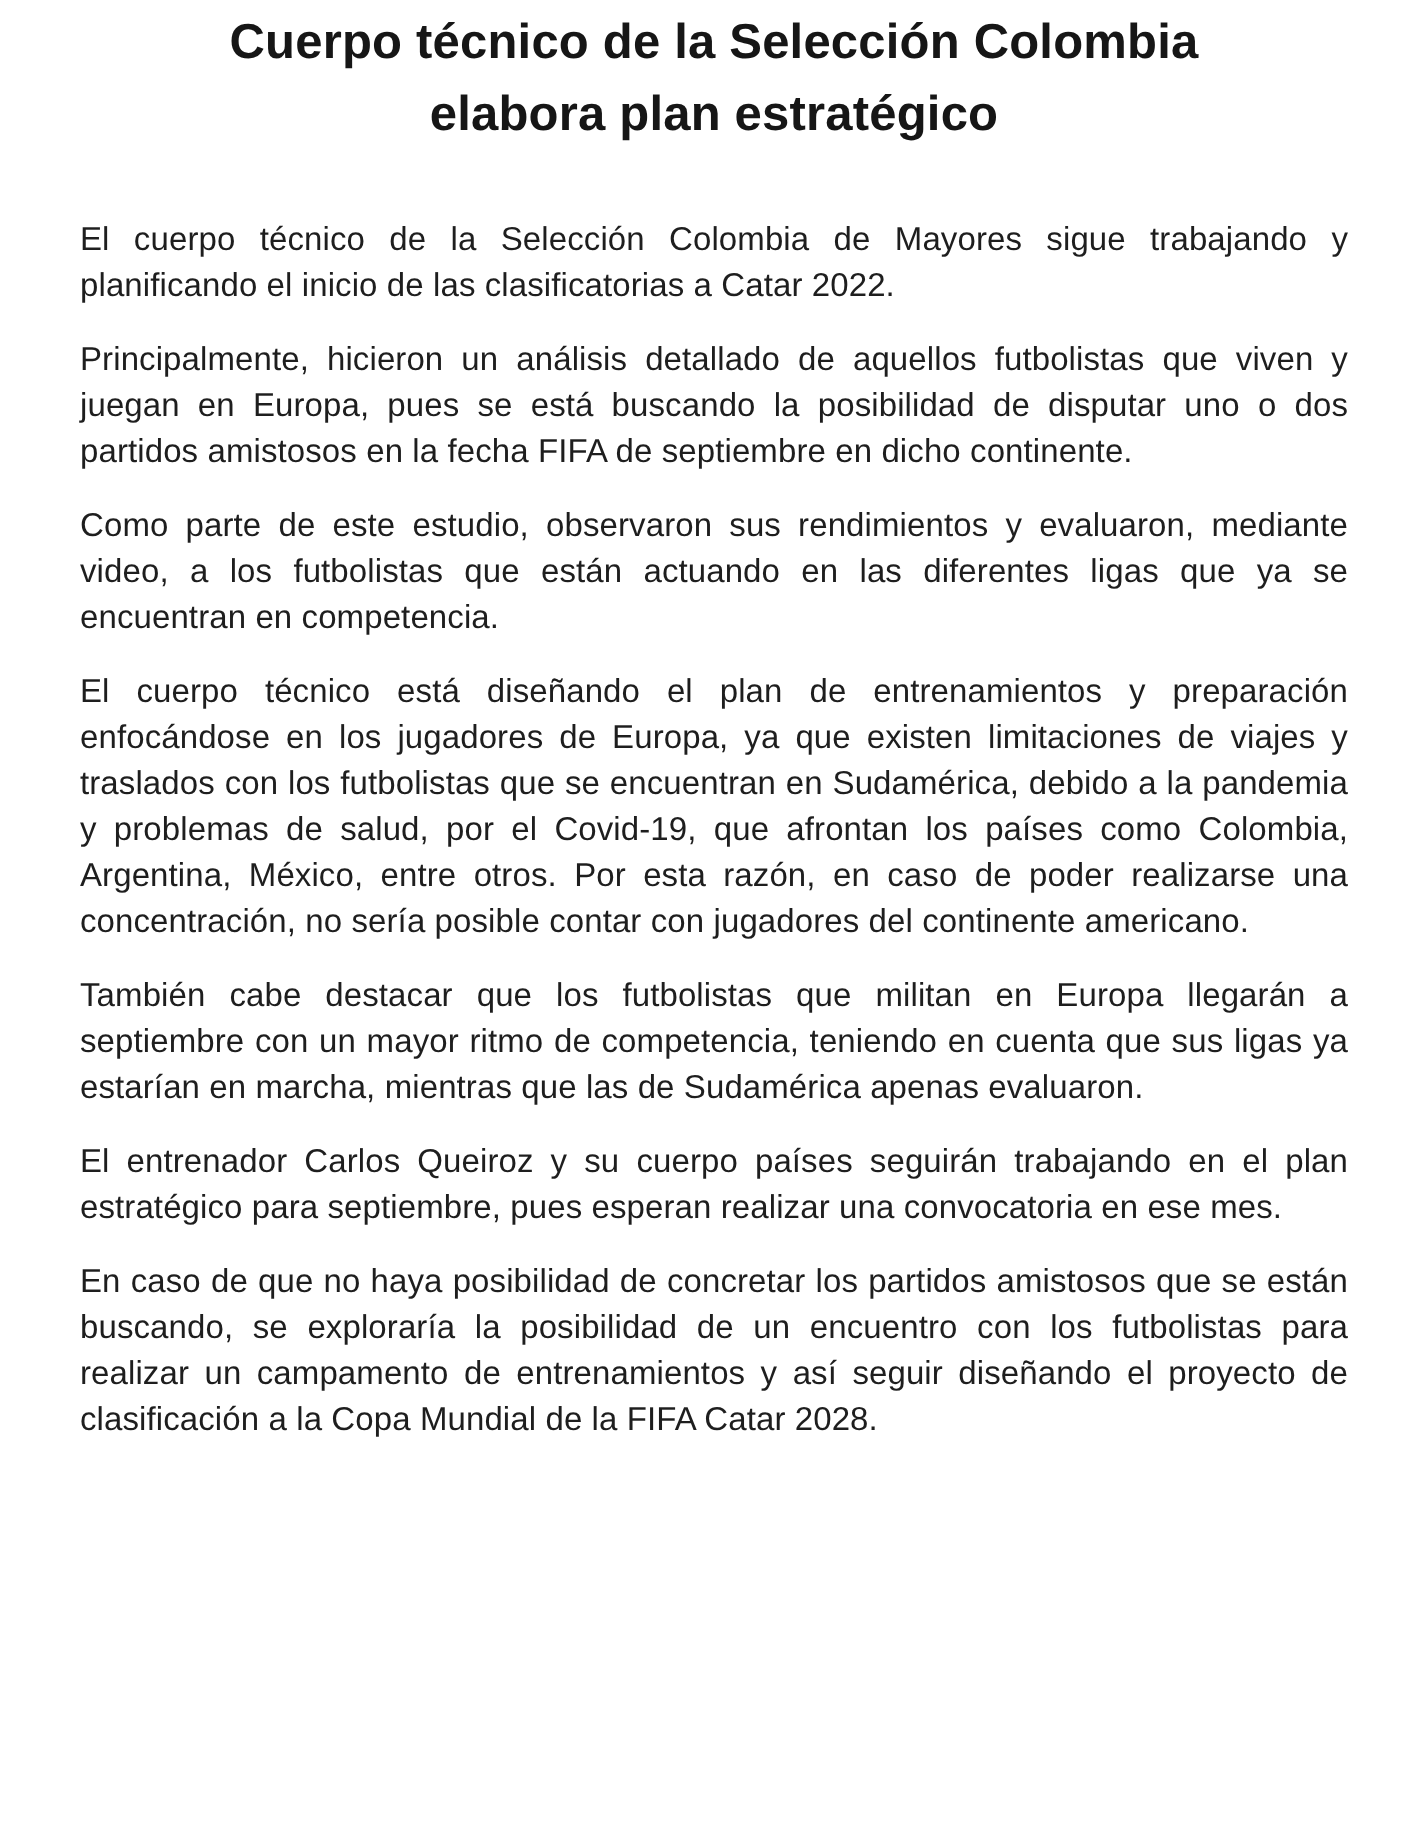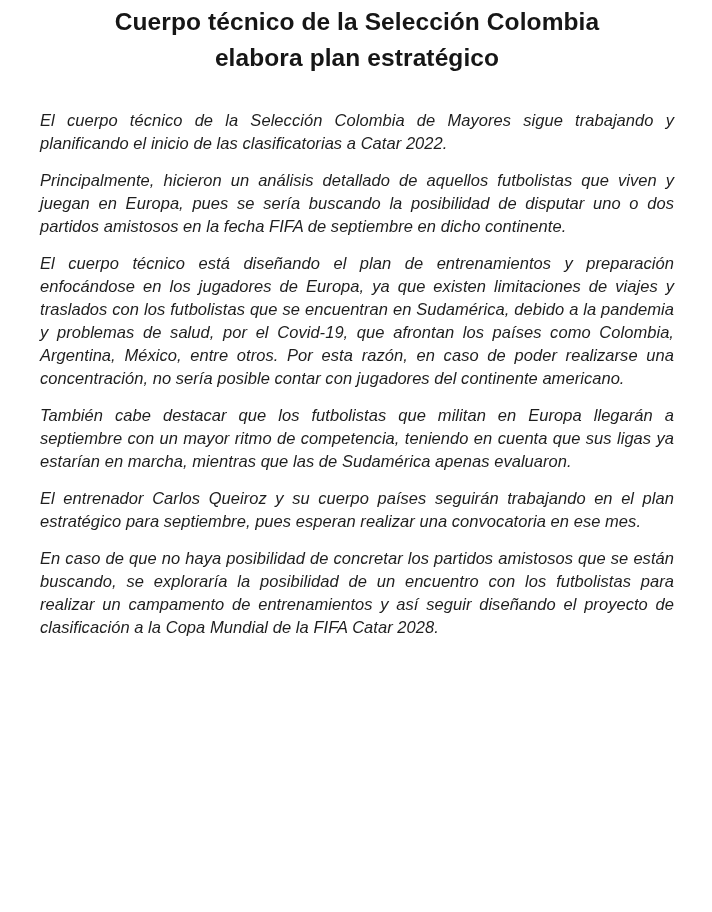--- a/index.html
+++ b/index.html
@@ -32,33 +32,33 @@
     letter-spacing: 0.1px;
   }
   .article-body p {
     font-size: 16.5px;
     line-height: 23px;
     text-align: justify;
     text-justify: inter-word;
     color: #1e1e1e;
     margin: 0 0 14px 0;
     letter-spacing: 0.05px;
-    font-style: italic;
   }
   .article-body p:last-child {
     margin-bottom: 0;
   }
 </style>
 </head>
 <body>
 
 <main class="article-page">
   <h1 class="article-title">Cuerpo técnico de la Selección Colombia elabora plan estratégico</h1>
 
   <div class="article-body">
     <p>El cuerpo técnico de la Selección Colombia de Mayores sigue trabajando y planificando el inicio de las clasificatorias a Catar 2022.</p>
-    <p>Principalmente, hicieron un análisis detallado de aquellos futbolistas que viven y juegan en Europa, pues se sería buscando la posibilidad de disputar uno o dos partidos amistosos en la fecha FIFA de septiembre en dicho continente.</p>
+    <p>Principalmente, hicieron un análisis detallado de aquellos futbolistas que viven y juegan en Europa, pues se está buscando la posibilidad de disputar uno o dos partidos amistosos en la fecha FIFA de septiembre en dicho continente.</p>
+    <p>Como parte de este estudio, observaron sus rendimientos y evaluaron, mediante video, a los futbolistas que están actuando en las diferentes ligas que ya se encuentran en competencia.</p>
     <p>El cuerpo técnico está diseñando el plan de entrenamientos y preparación enfocándose en los jugadores de Europa, ya que existen limitaciones de viajes y traslados con los futbolistas que se encuentran en Sudamérica, debido a la pandemia y problemas de salud, por el Covid-19, que afrontan los países como Colombia, Argentina, México, entre otros. Por esta razón, en caso de poder realizarse una concentración, no sería posible contar con jugadores del continente americano.</p>
     <p>También cabe destacar que los futbolistas que militan en Europa llegarán a septiembre con un mayor ritmo de competencia, teniendo en cuenta que sus ligas ya estarían en marcha, mientras que las de Sudamérica apenas evaluaron.</p>
     <p>El entrenador Carlos Queiroz y su cuerpo países seguirán trabajando en el plan estratégico para septiembre, pues esperan realizar una convocatoria en ese mes.</p>
     <p>En caso de que no haya posibilidad de concretar los partidos amistosos que se están buscando, se exploraría la posibilidad de un encuentro con los futbolistas para realizar un campamento de entrenamientos y así seguir diseñando el proyecto de clasificación a la Copa Mundial de la FIFA Catar 2028.</p>
   </div>
 </main>
 
 </body></html>

